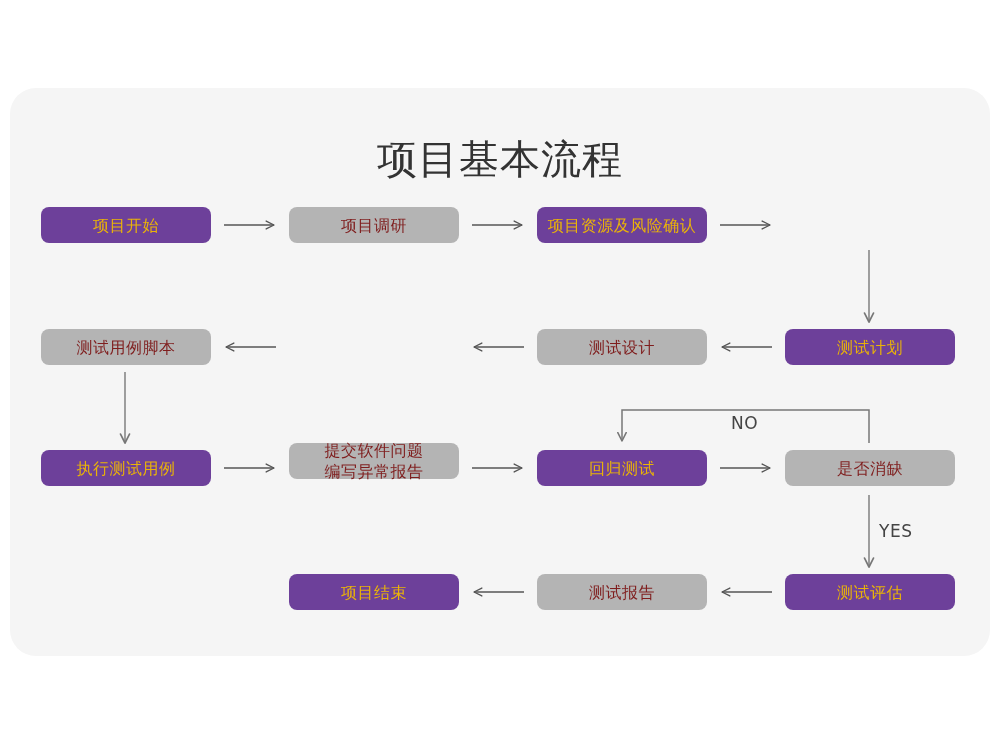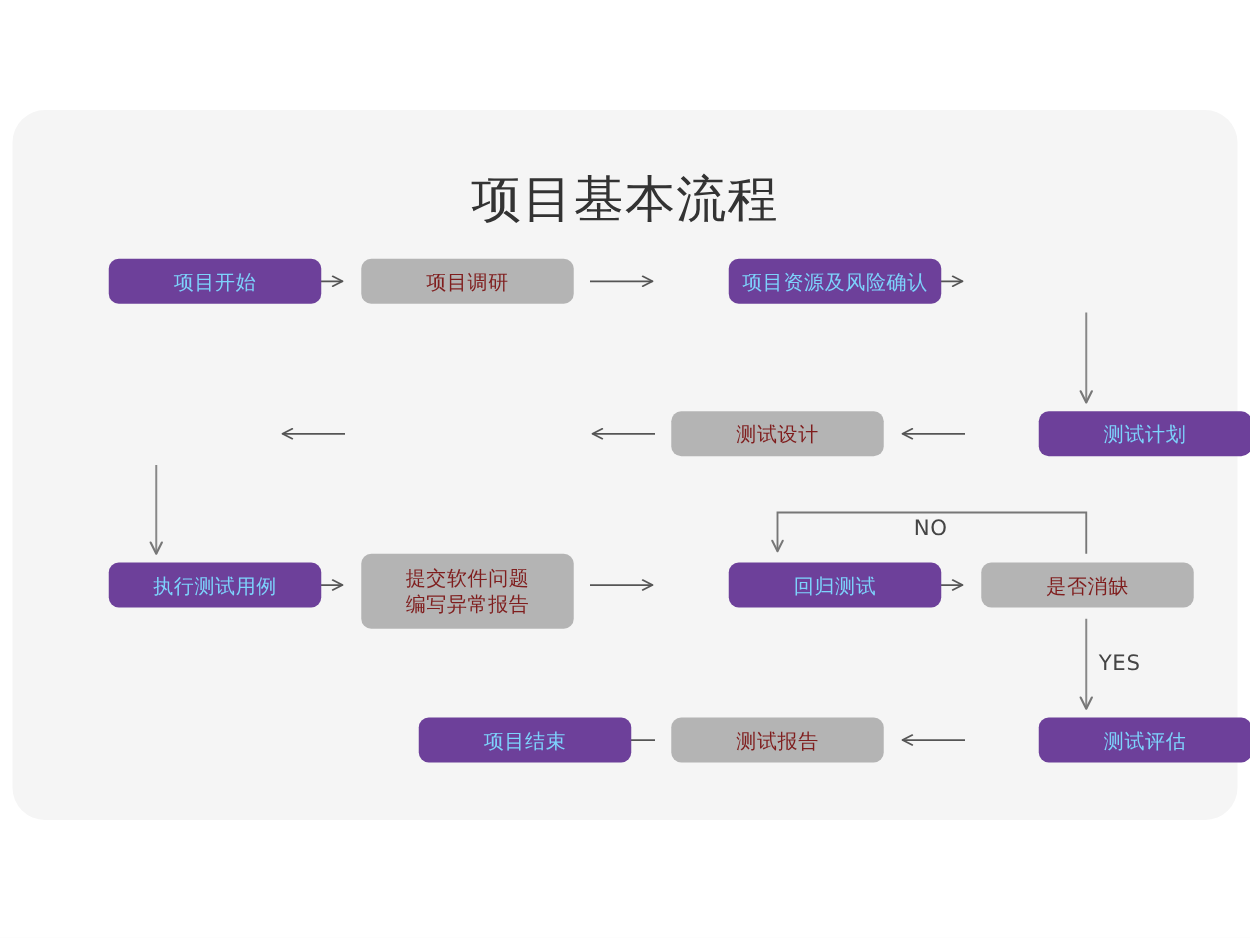--- a/index.html
+++ b/index.html
@@ -38,22 +38,21 @@
     justify-content: center;
     border-radius: 8px;
     font-size: 16px;
     line-height: 21px;
     text-align: center;
     letter-spacing: 0.5px;
     white-space: pre-line;
   }
   .node.purple {
     background: #6d409a;
-    color: #7dd3fc;
-    margin-left: 46px;
+    color: #eab308;
   }
   .node.gray {
     background: #b4b4b4;
     color: #7f1d1d;
   }
   .svg-layer {
     position: absolute;
     left: 0; top: 0;
     width: 1000px; height: 750px;
     pointer-events: none;
@@ -103,27 +102,28 @@
     <path d="M 869 443 L 869 410 L 622 410 L 622 441" fill="none" stroke="#777777" stroke-width="1.5" marker-end="url(#ah-d)"></path>
 
     <line x1="869" y1="495" x2="869" y2="567" stroke="#888888" stroke-width="1.6" marker-end="url(#ah-d)"></line>
 
     <line x1="772" y1="592" x2="722" y2="592" stroke="#555555" stroke-width="1.4" marker-end="url(#ah-r)"></line>
     <line x1="524" y1="592" x2="474" y2="592" stroke="#555555" stroke-width="1.4" marker-end="url(#ah-r)"></line>
   </svg>
 
   <div class="node purple" style="left:41px;  top:207px; width:170px; height:36px;">项目开始</div>
   <div class="node gray" style="left:289px; top:207px; width:170px; height:36px;">项目调研</div>
-  <div class="node purple" style="left:537px; top:207px; width:170px; height:36px;">项目资源及风险确认</div>
+  <div class="node purple" style="left:537px; top:207px; width:170px; height:36px;font-family:Liberation Serif, serif;">项目资源及风险确认</div>
 
+  <div class="node gray" style="left:41px;  top:329px; width:170px; height:36px;">测试用例脚本</div>
   <div class="node gray" style="left:537px; top:329px; width:170px; height:36px;">测试设计</div>
   <div class="node purple" style="left:785px; top:329px; width:170px; height:36px;">测试计划</div>
 
   <div class="node purple" style="left:41px;  top:450px; width:170px; height:36px;">执行测试用例</div>
-  <div class="node gray" style="left:289px; top:443px; width:170px; height:60px;">提交软件问题
+  <div class="node gray" style="left:289px; top:443px; width:170px; height:36px;">提交软件问题
 编写异常报告</div>
   <div class="node gray" style="left:785px; top:450px; width:170px; height:36px;">是否消缺</div>
   <div class="node purple" style="left:537px; top:450px; width:170px; height:36px;">回归测试</div>
 
   <div class="node purple" style="left:289px; top:574px; width:170px; height:36px;">项目结束</div>
   <div class="node gray" style="left:537px; top:574px; width:170px; height:36px;">测试报告</div>
   <div class="node purple" style="left:785px; top:574px; width:170px; height:36px;">测试评估</div>
 
   <div class="edge-label" style="left:731px; top:413px;">NO</div>
   <div class="edge-label" style="left:879px; top:521px;">YES</div>

